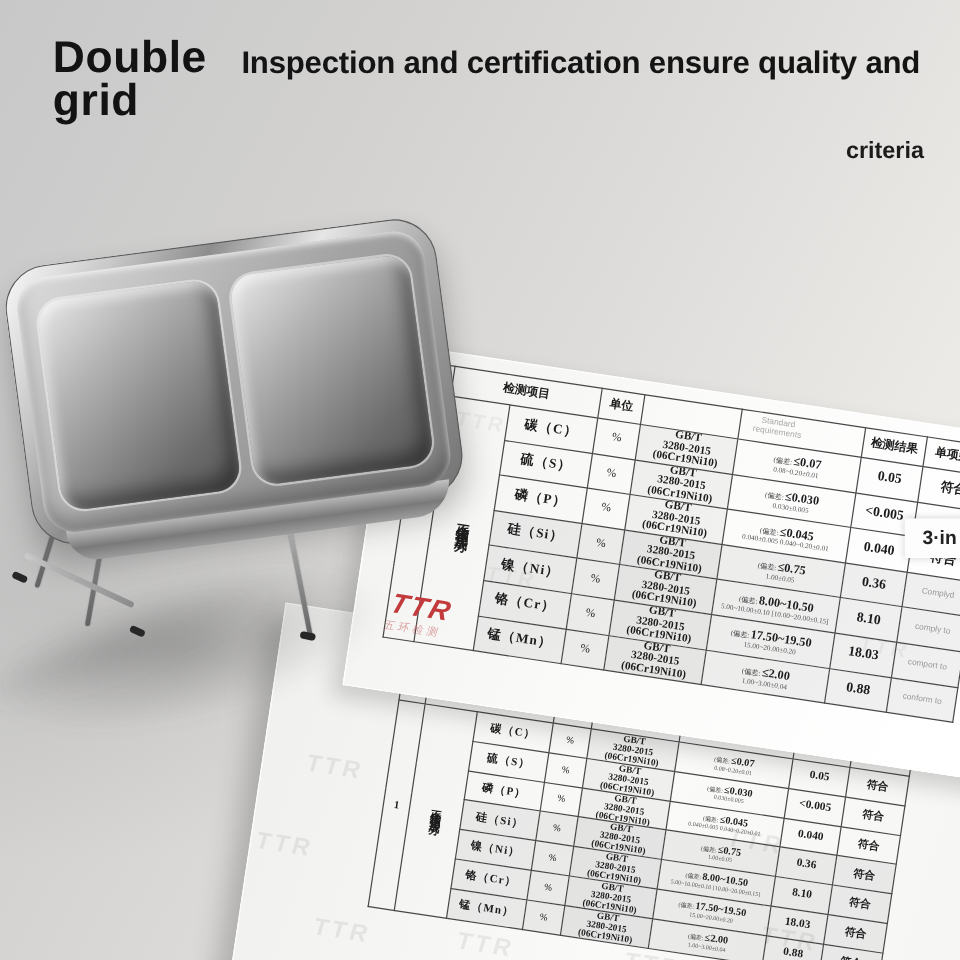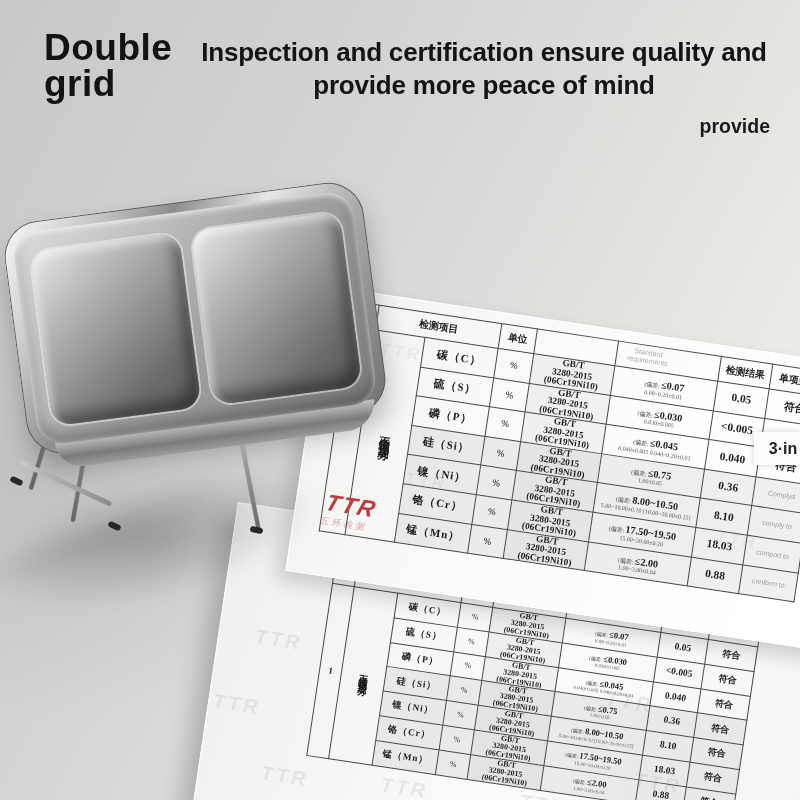--- a/index.html
+++ b/index.html
@@ -108,24 +108,23 @@
 <body>
 
 <div class="stage">
 
   <h1 class="brand">
     <span>Double</span>
     <span>grid</span>
   </h1>
   <h2 class="headline">
     <span>Inspection and certification ensure quality and</span>
-    <span>provide more peace of mind</span>
   </h2>
   <p class="sub">
-    <span>provide</span>
+    <span>criteria</span>
   </p>
 
   <section class="doc doc-lower">
     <span class="stamp" style="left:4px;top:188px">TTR</span>
     <span class="stamp" style="left:62px;top:252px">TTR</span>
     <span class="stamp" style="left:182px;top:246px">TTR</span>
     <span class="stamp" style="left:322px;top:242px">TTR</span>
     <span class="stamp" style="left:432px;top:204px">TTR</span>
     <span class="stamp" style="left:392px;top:128px">TTR</span>
     <span class="stamp" style="left:36px;top:118px">TTR</span>

